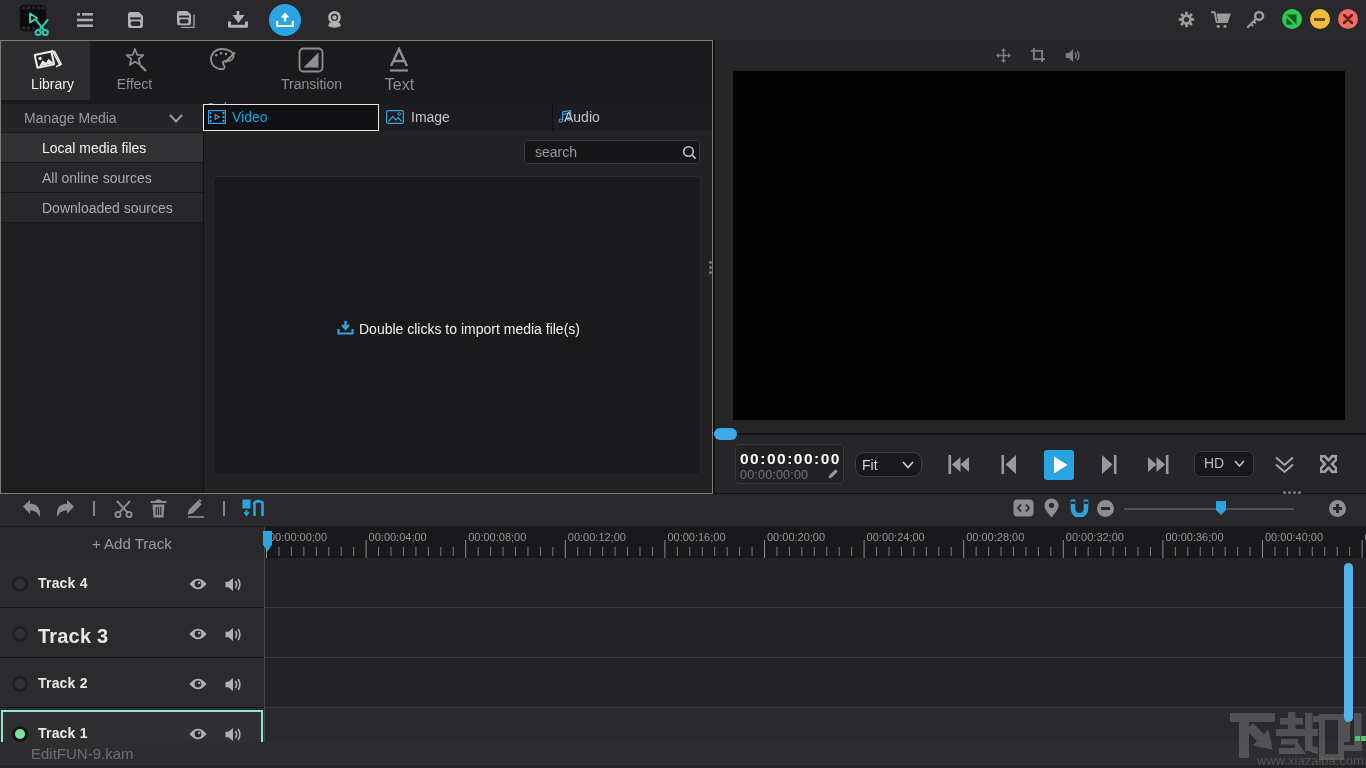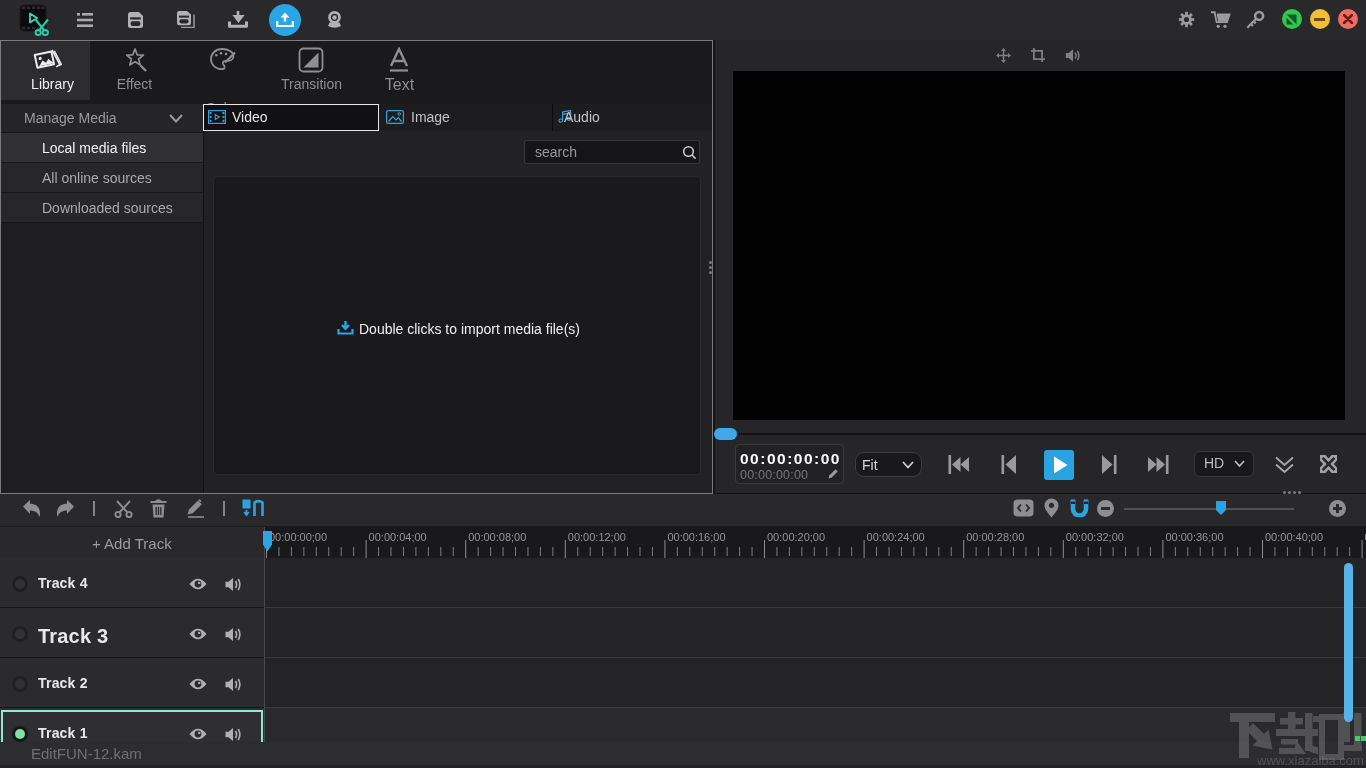--- a/index.html
+++ b/index.html
@@ -190,21 +190,21 @@
   <svg class="abs" style="left:208px;top:110px;" width="18" height="14" viewBox="0 0 18 14">
     <rect x="0.6" y="0.6" width="16.8" height="12.8" fill="none" stroke="#3d9fd9" stroke-width="1.2"></rect>
     <rect x="1.6" y="2" width="1.9" height="2.1" fill="#3d9fd9"></rect>
       <rect x="1.6" y="5.9" width="1.9" height="2.1" fill="#3d9fd9"></rect>
       <rect x="1.6" y="9.8" width="1.9" height="2.1" fill="#3d9fd9"></rect>
     <rect x="14.5" y="2" width="1.9" height="2.1" fill="#3d9fd9"></rect>
       <rect x="14.5" y="5.9" width="1.9" height="2.1" fill="#3d9fd9"></rect>
       <rect x="14.5" y="9.8" width="1.9" height="2.1" fill="#3d9fd9"></rect>
     <path d="M7.2 4.5 l4.2 2.5 -4.2 2.5 z" fill="none" stroke="#3d9fd9" stroke-width="1.1"></path>
   </svg>
-  <div class="abs" style="left:232px;top:109px;color:#e5e5e5;font-size:14px;">Video</div>
+  <div class="abs" style="left:232px;top:109px;color:#0ea5e9;font-size:14px;">Video</div>
 
   <div class="abs" style="left:379px;top:104px;width:174px;height:27px;border-right:1px solid #0e0e10;"></div>
   <svg class="abs" style="left:386px;top:110px;" width="18" height="14" viewBox="0 0 18 14">
     <rect x="0.6" y="0.6" width="16.8" height="12.8" rx="1.5" fill="none" stroke="#3d9fd9" stroke-width="1.2"></rect>
     <circle cx="13.2" cy="4" r="1.3" fill="none" stroke="#3d9fd9" stroke-width="1"></circle>
     <path d="M2.5 11.5 l4.3-4.8 3.2 3.2 2.3-2.3 3.2 3.9" fill="none" stroke="#3d9fd9" stroke-width="1.2"></path>
   </svg>
   <div class="abs" style="left:411px;top:109px;color:#c3c3c6;font-size:14px;">Image</div>
 
   <svg class="abs" style="left:558px;top:110px;" width="14" height="13" viewBox="0 0 14 13">
@@ -567,21 +567,21 @@
 
   <div class="abs" style="left:264px;top:527px;width:1px;height:215px;background:#49494c;"></div>
 
   <svg class="abs" style="left:263px;top:531px;" width="9" height="21" viewBox="0 0 9 21">
       <path d="M0 0 h9 v13.5 L4.5 20.5 L0 13.5 z" fill="#2ea4e4"></path>
     </svg>
 
   <div class="abs" style="left:1344px;top:563px;width:9px;height:159px;background:#55b3e9;border-radius:4.5px;z-index:6;"></div>
 
   <div class="abs" style="left:0;top:742px;width:1366px;height:26px;background:#2d2d30;"></div>
-  <div class="abs" style="left:31px;top:745px;color:#707073;font-size:15px;">EditFUN-12.kam</div>
+  <div class="abs" style="left:31px;top:745px;color:#707073;font-size:15px;">EditFUN-9.kam</div>
   <div class="abs" style="left:0;top:765px;width:1366px;height:3px;background:#232326;"></div>
   <div class="abs" style="left:1355px;top:736px;width:4.5px;height:4.5px;background:#45cb6e;box-shadow:6px 0 0 #45cb6e;z-index:8;"></div>
 
   <svg class="abs" style="left:1228px;top:711px;" width="138" height="57" viewBox="0 0 138 57">
     <g fill="#969696" opacity="0.36">
 
       <rect x="2" y="2" width="45" height="9"></rect>
       <rect x="11" y="11" width="10" height="36"></rect>
       <path d="M25 12 l11 11 4.5-4.5 4 20 -20-4 4.5-4.5 -11-11 z"></path>
 

